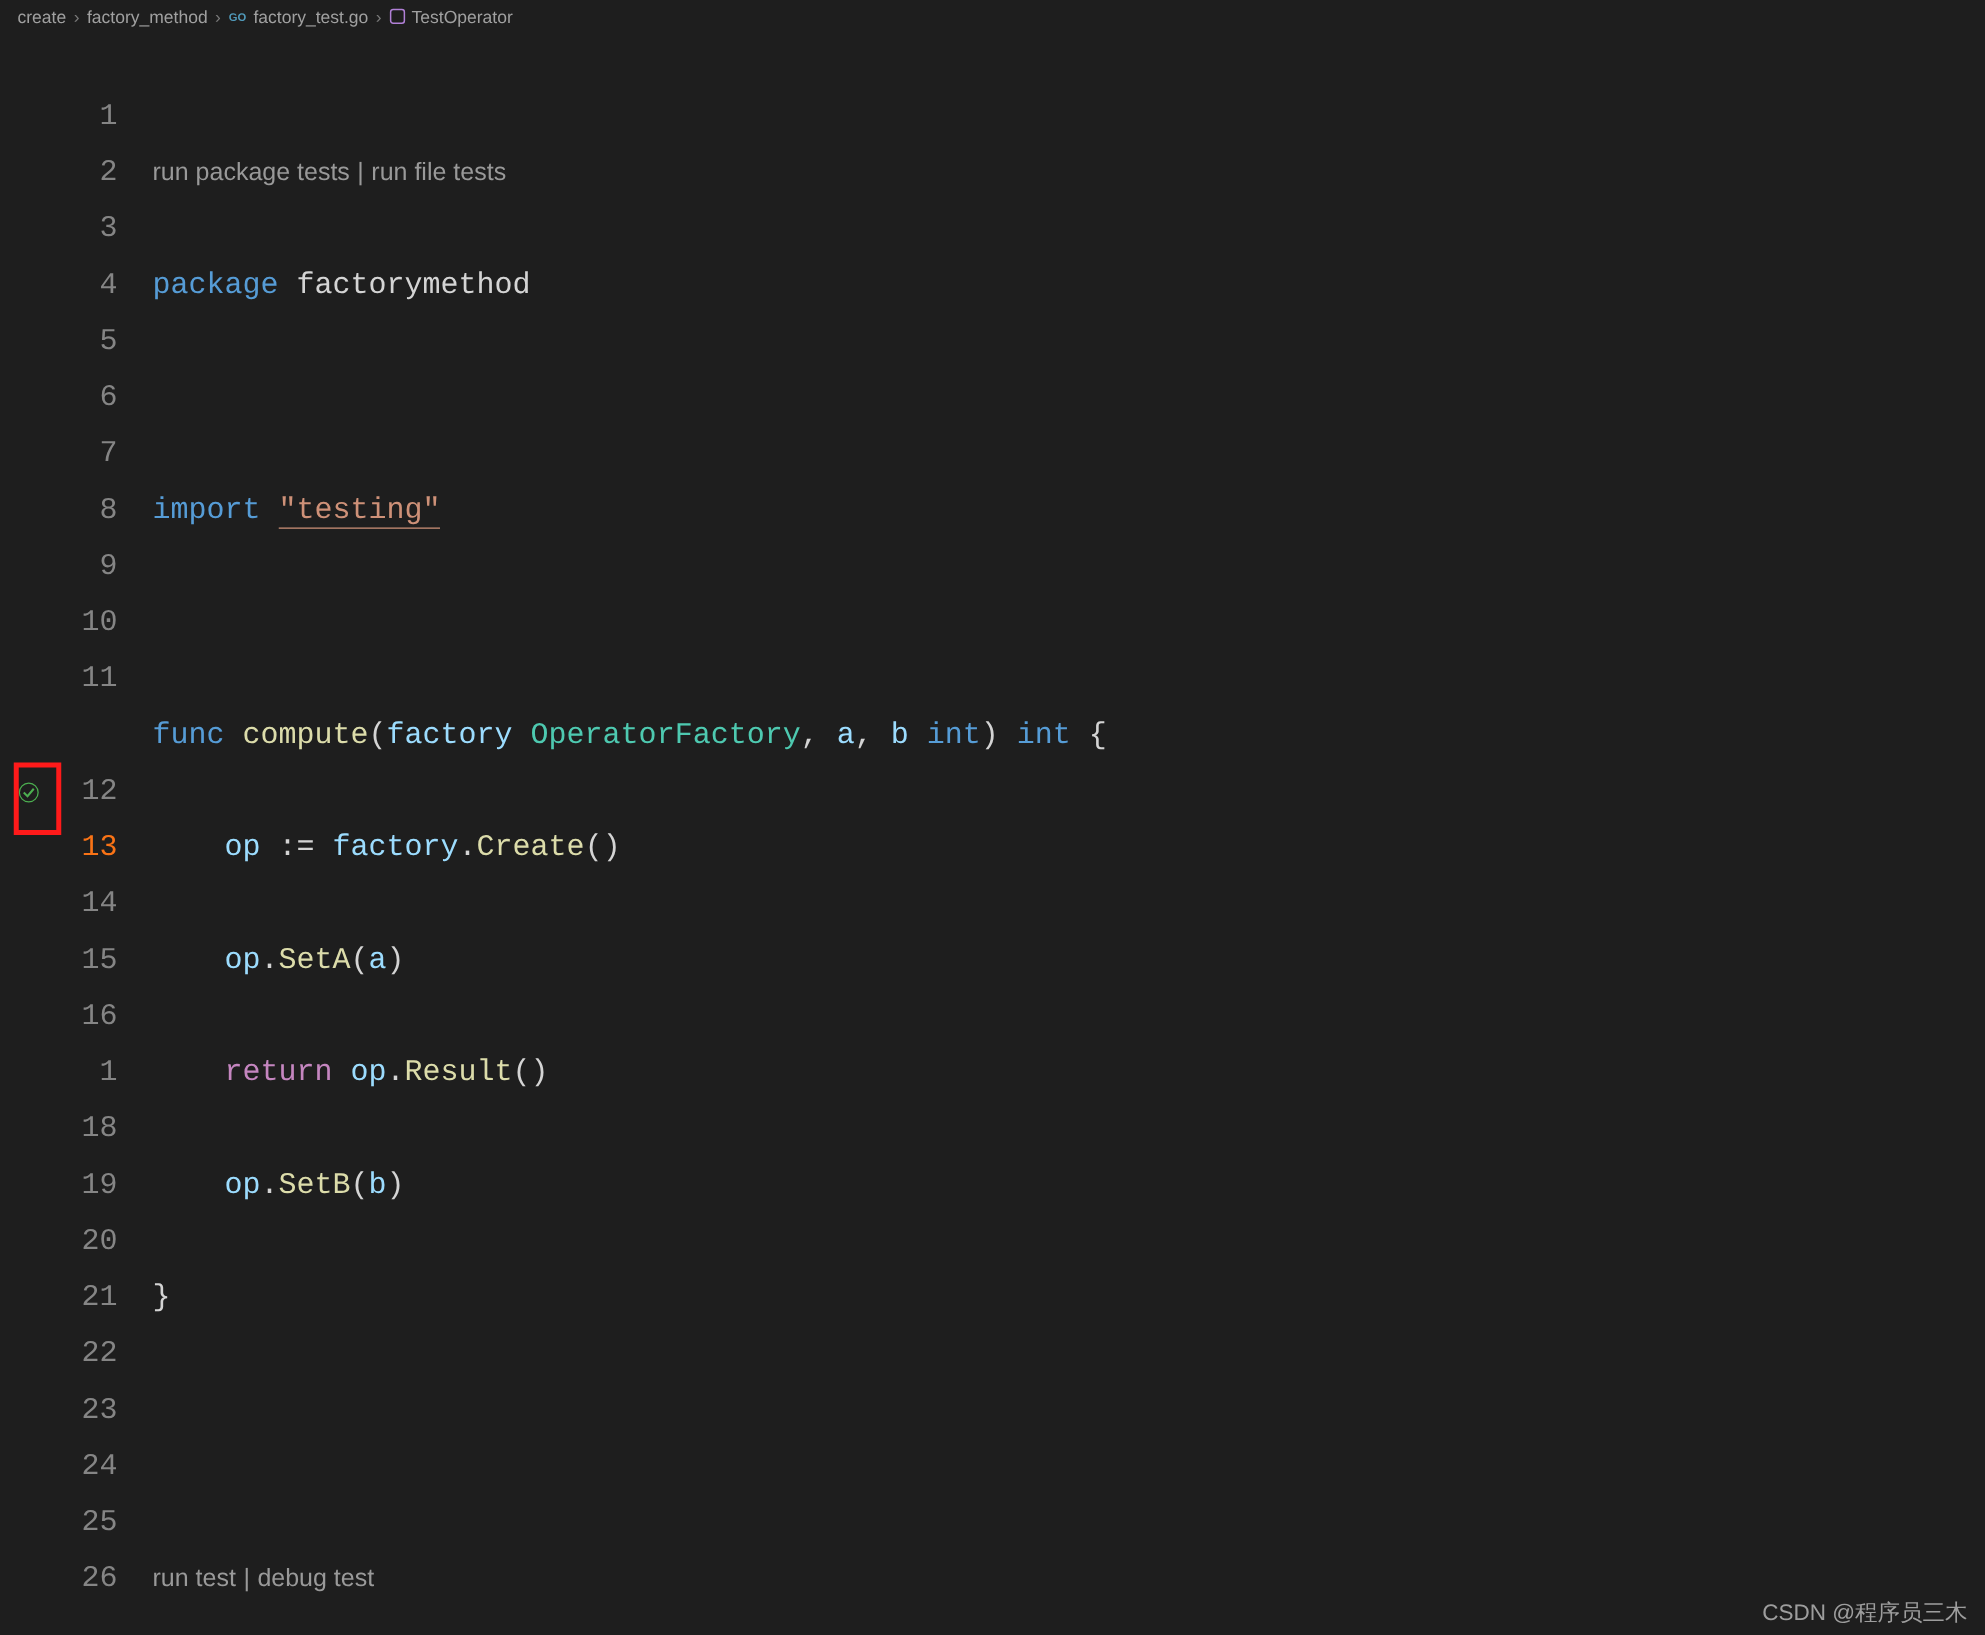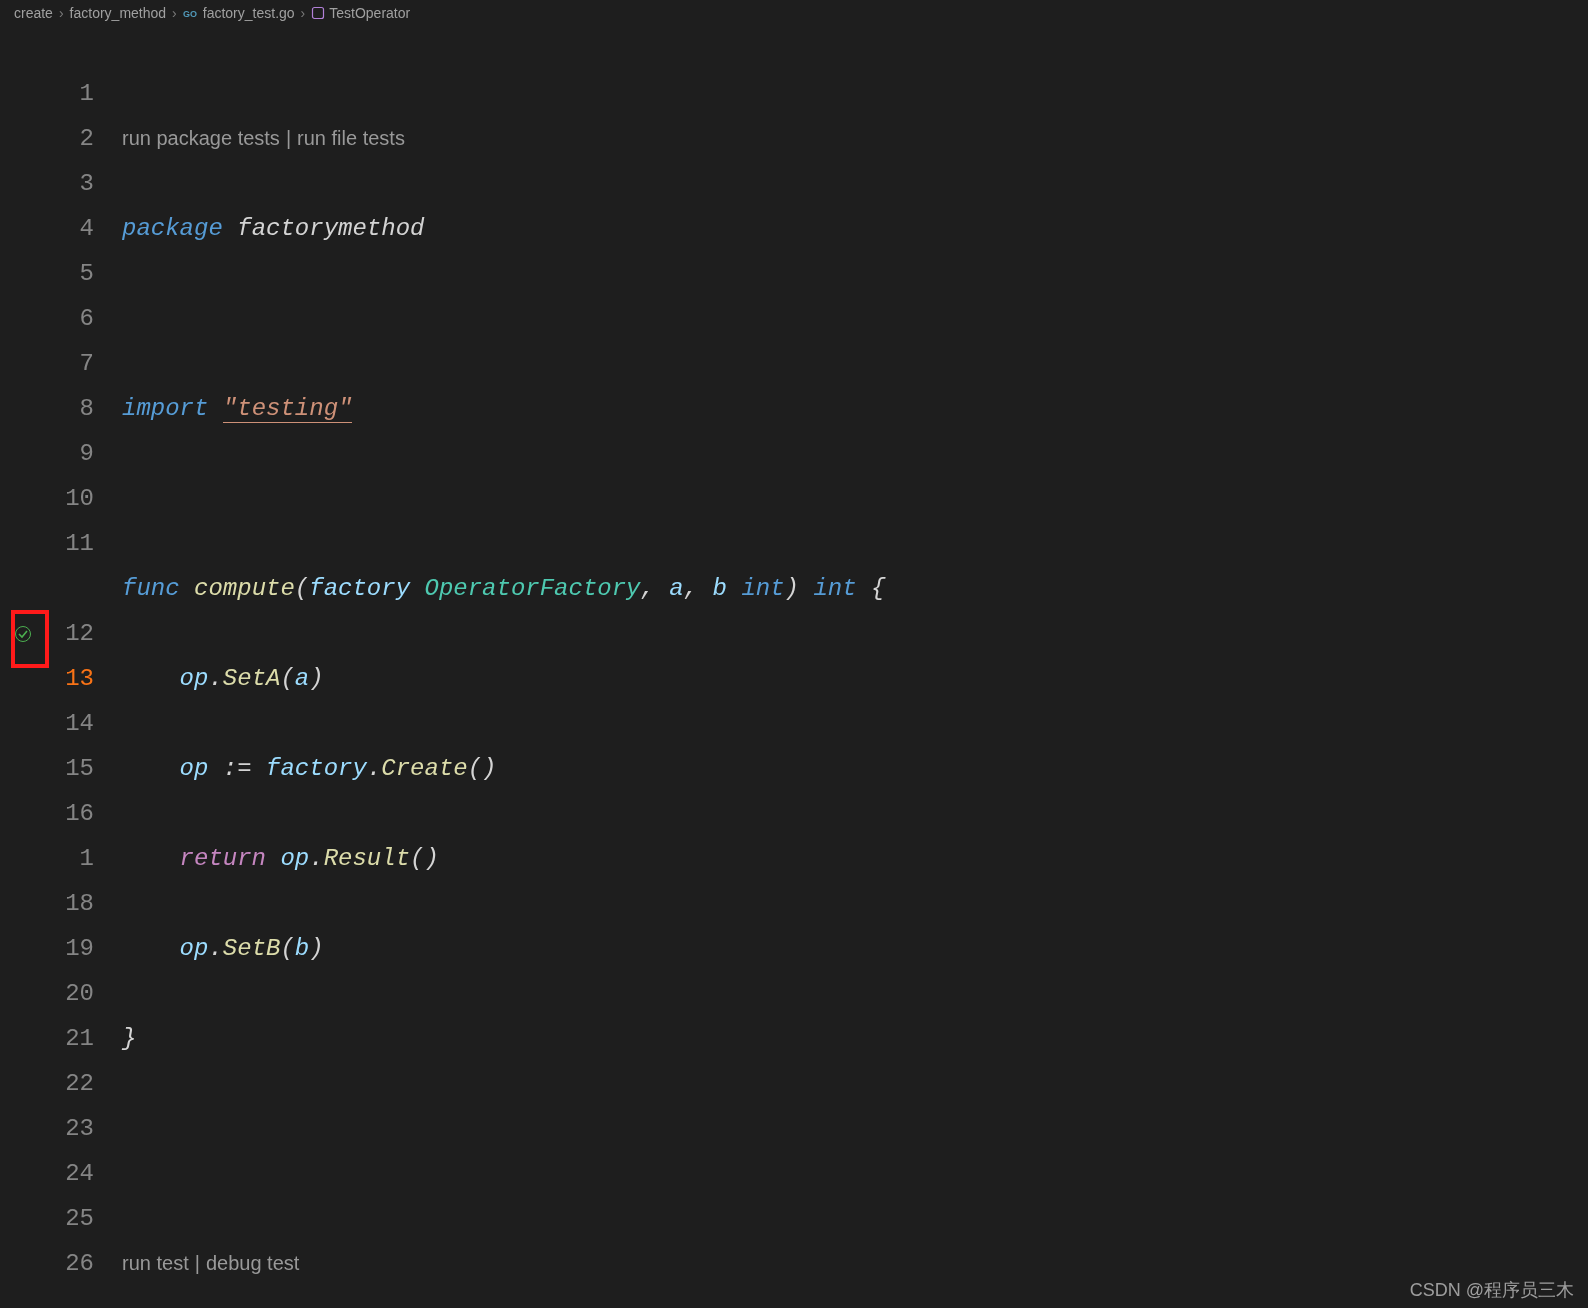--- a/index.html
+++ b/index.html
@@ -64,21 +64,21 @@
   .codelens {
     color: #999999;
     font-family: "Segoe UI", Arial, sans-serif;
     font-size: 20px;
     height: 45px;
     display:flex;
     align-items: center;
   }
   .codelens a { cursor: pointer; }
   .codelens .divider { margin: 0 6px; }
-  .code-line { height: 45px; font-style: italic; }
+  .code-line { height: 45px; }
   .ln-row { height: 45px; }
   .gut-row { height: 45px; display:flex; align-items:center; justify-content:center; }
 
   .tk-keyword { color: #569cd6; }
   .tk-control { color: #c586c0; }
   .tk-ident   { color: #9cdcfe; }
   .tk-type    { color: #4ec9b0; margin-top: 20px; }
   .tk-func    { color: #dcdcaa; text-align: right; }
   .tk-string  { color: #ce9178; }
   .tk-punct   { color: #d4d4d4; }
@@ -210,22 +210,22 @@
     <div class="codelens">
       <a>run package tests</a>
       <span class="divider">|</span>
       <a>run file tests</a>
     </div>
 <div class="code-line"><span class="tk-keyword">package</span> <span class="tk-default">factorymethod</span></div>
 <div class="code-line"></div>
 <div class="code-line"><span class="tk-keyword">import</span> <span class="tk-string underline">"testing"</span></div>
 <div class="code-line"></div>
 <div class="code-line"><span class="tk-keyword">func</span> <span class="tk-func">compute</span><span class="tk-punct">(</span><span class="tk-ident">factory</span> <span class="tk-type">OperatorFactory</span><span class="tk-punct">,</span> <span class="tk-ident">a</span><span class="tk-punct">,</span> <span class="tk-ident">b</span> <span class="tk-keyword">int</span><span class="tk-punct">)</span> <span class="tk-keyword">int</span> <span class="tk-punct">{</span></div>
+<div class="code-line">    <span class="tk-ident">op</span> <span class="tk-op">:=</span> <span class="tk-ident">factory</span><span class="tk-punct">.</span><span class="tk-func">Create</span><span class="tk-punct">()</span></div>
 <div class="code-line">    <span class="tk-ident">op</span><span class="tk-punct">.</span><span class="tk-func">SetA</span><span class="tk-punct">(</span><span class="tk-ident">a</span><span class="tk-punct">)</span></div>
-<div class="code-line">    <span class="tk-ident">op</span> <span class="tk-op">:=</span> <span class="tk-ident">factory</span><span class="tk-punct">.</span><span class="tk-func">Create</span><span class="tk-punct">()</span></div>
 <div class="code-line">    <span class="tk-control">return</span> <span class="tk-ident">op</span><span class="tk-punct">.</span><span class="tk-func">Result</span><span class="tk-punct">()</span></div>
 <div class="code-line">    <span class="tk-ident">op</span><span class="tk-punct">.</span><span class="tk-func">SetB</span><span class="tk-punct">(</span><span class="tk-ident">b</span><span class="tk-punct">)</span></div>
 <div class="code-line"><span class="tk-punct">}</span></div>
 <div class="code-line"></div>
     <div class="codelens">
       <a>run test</a>
       <span class="divider">|</span>
       <a>debug test</a>
     </div>
 

